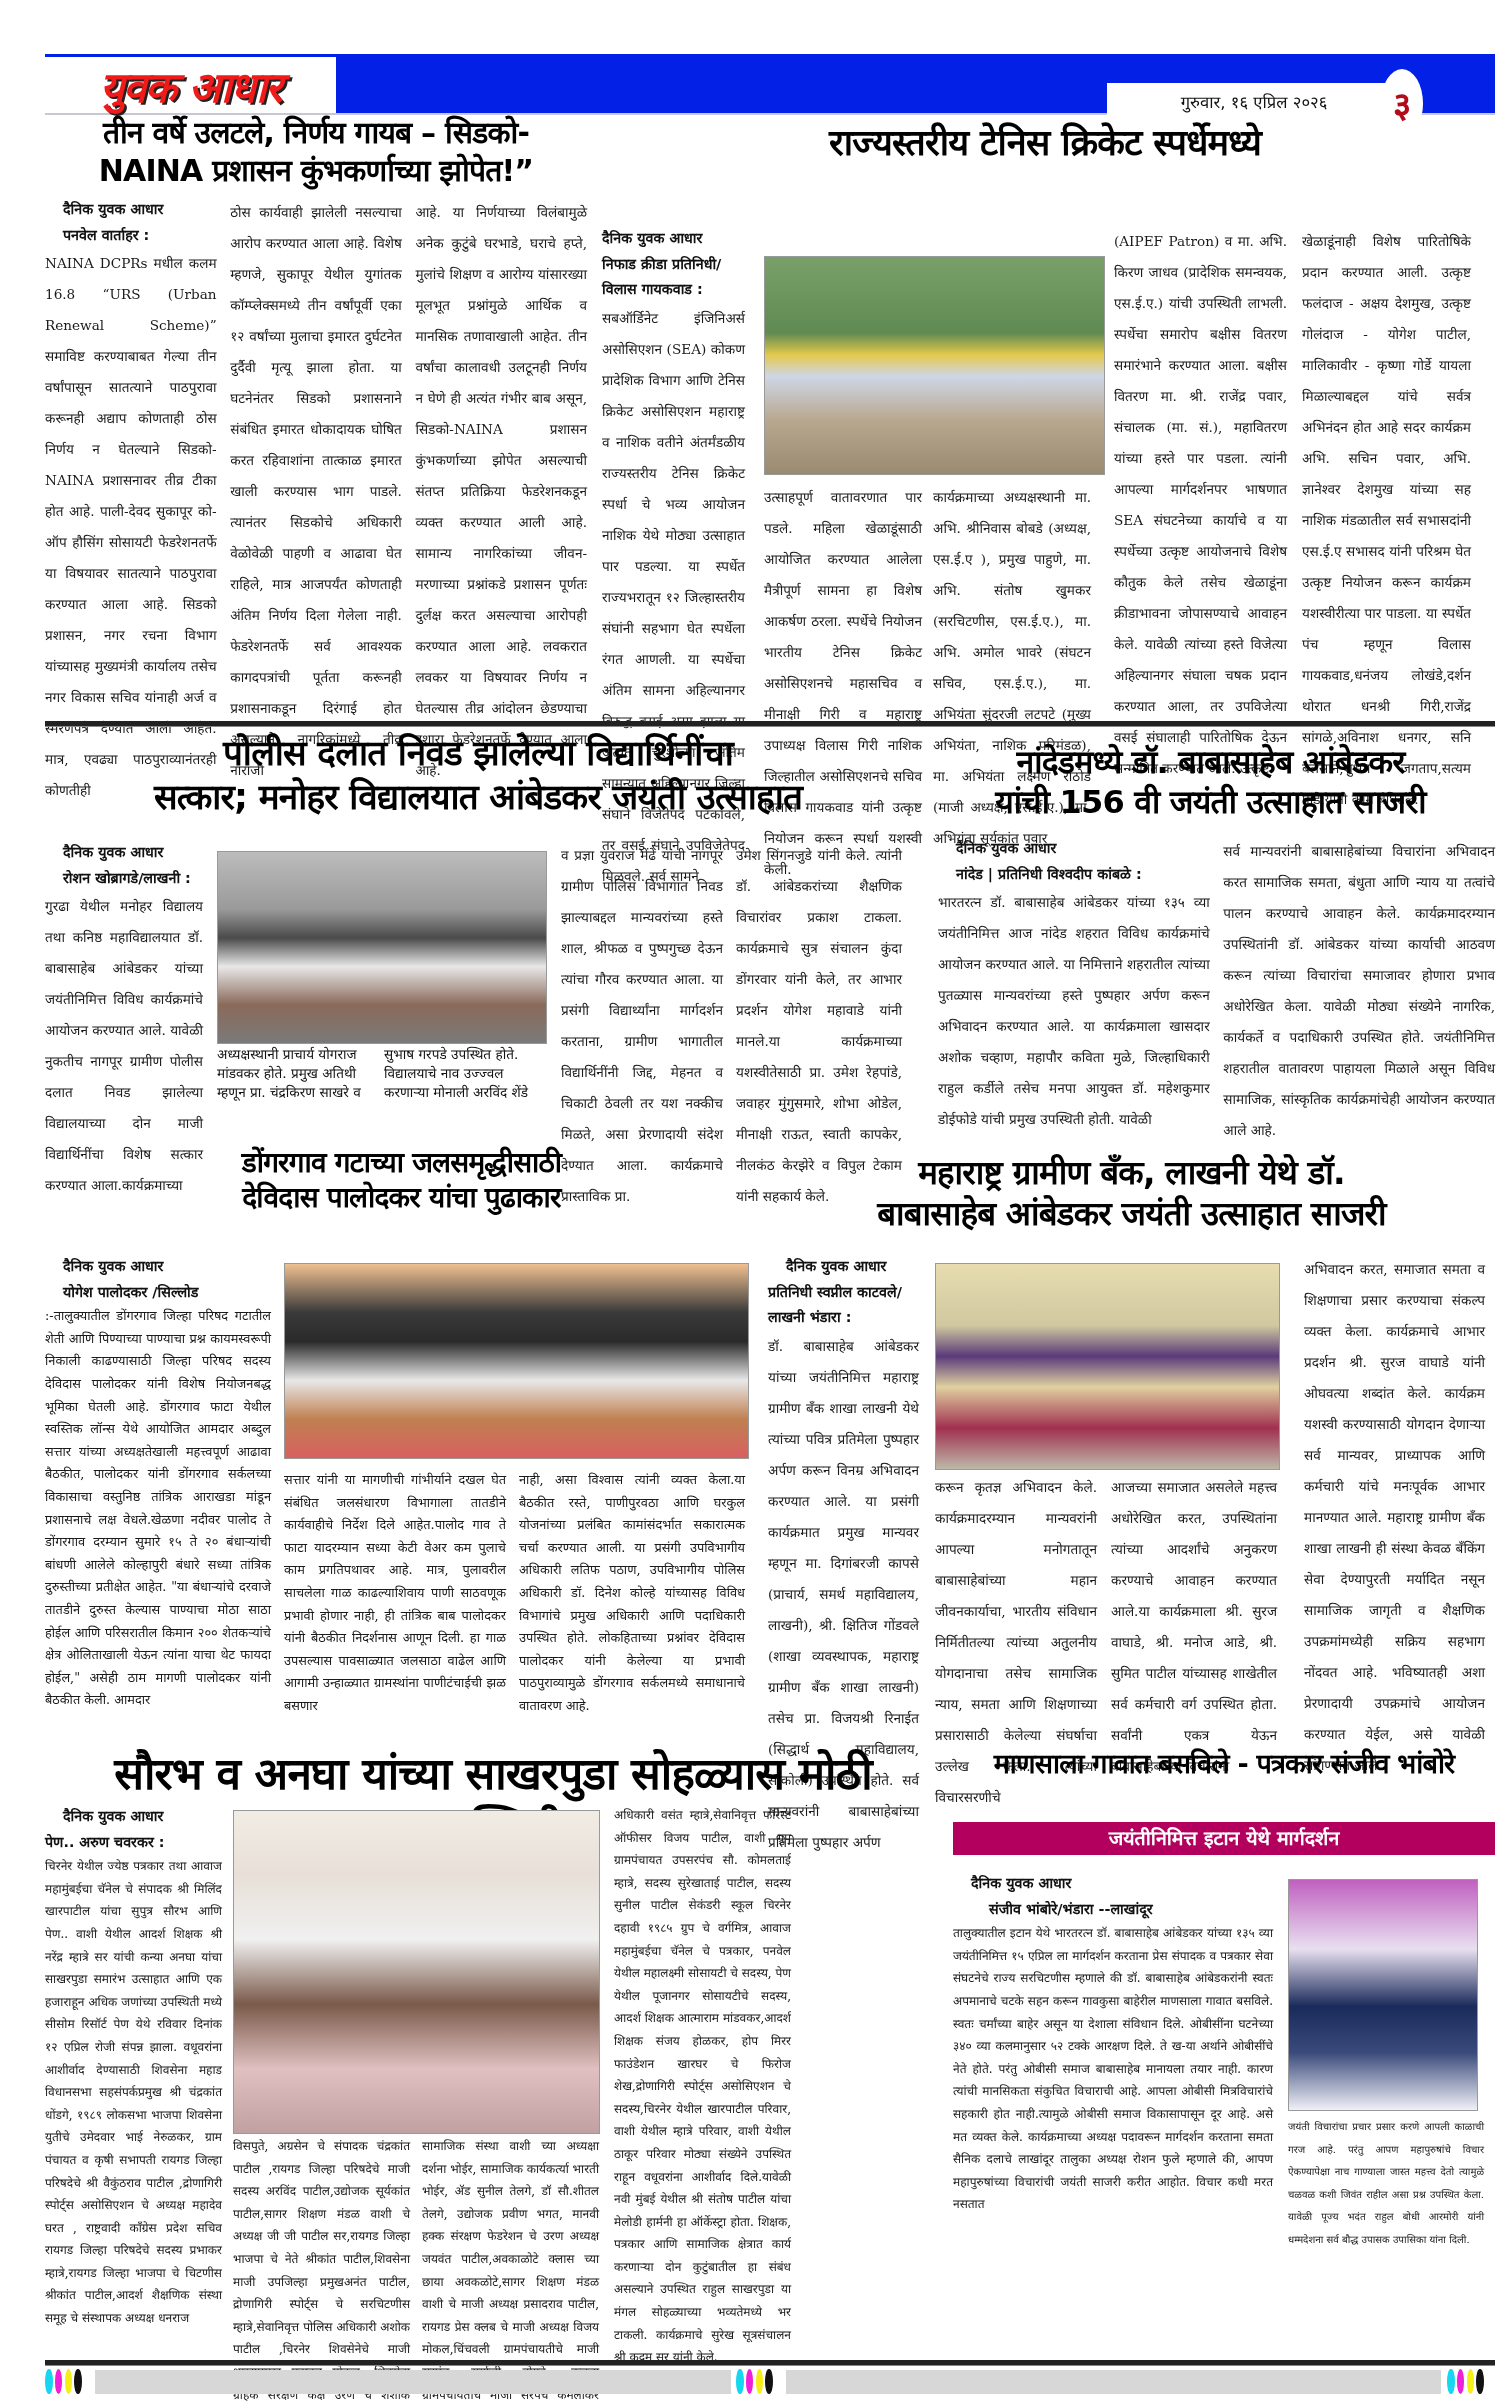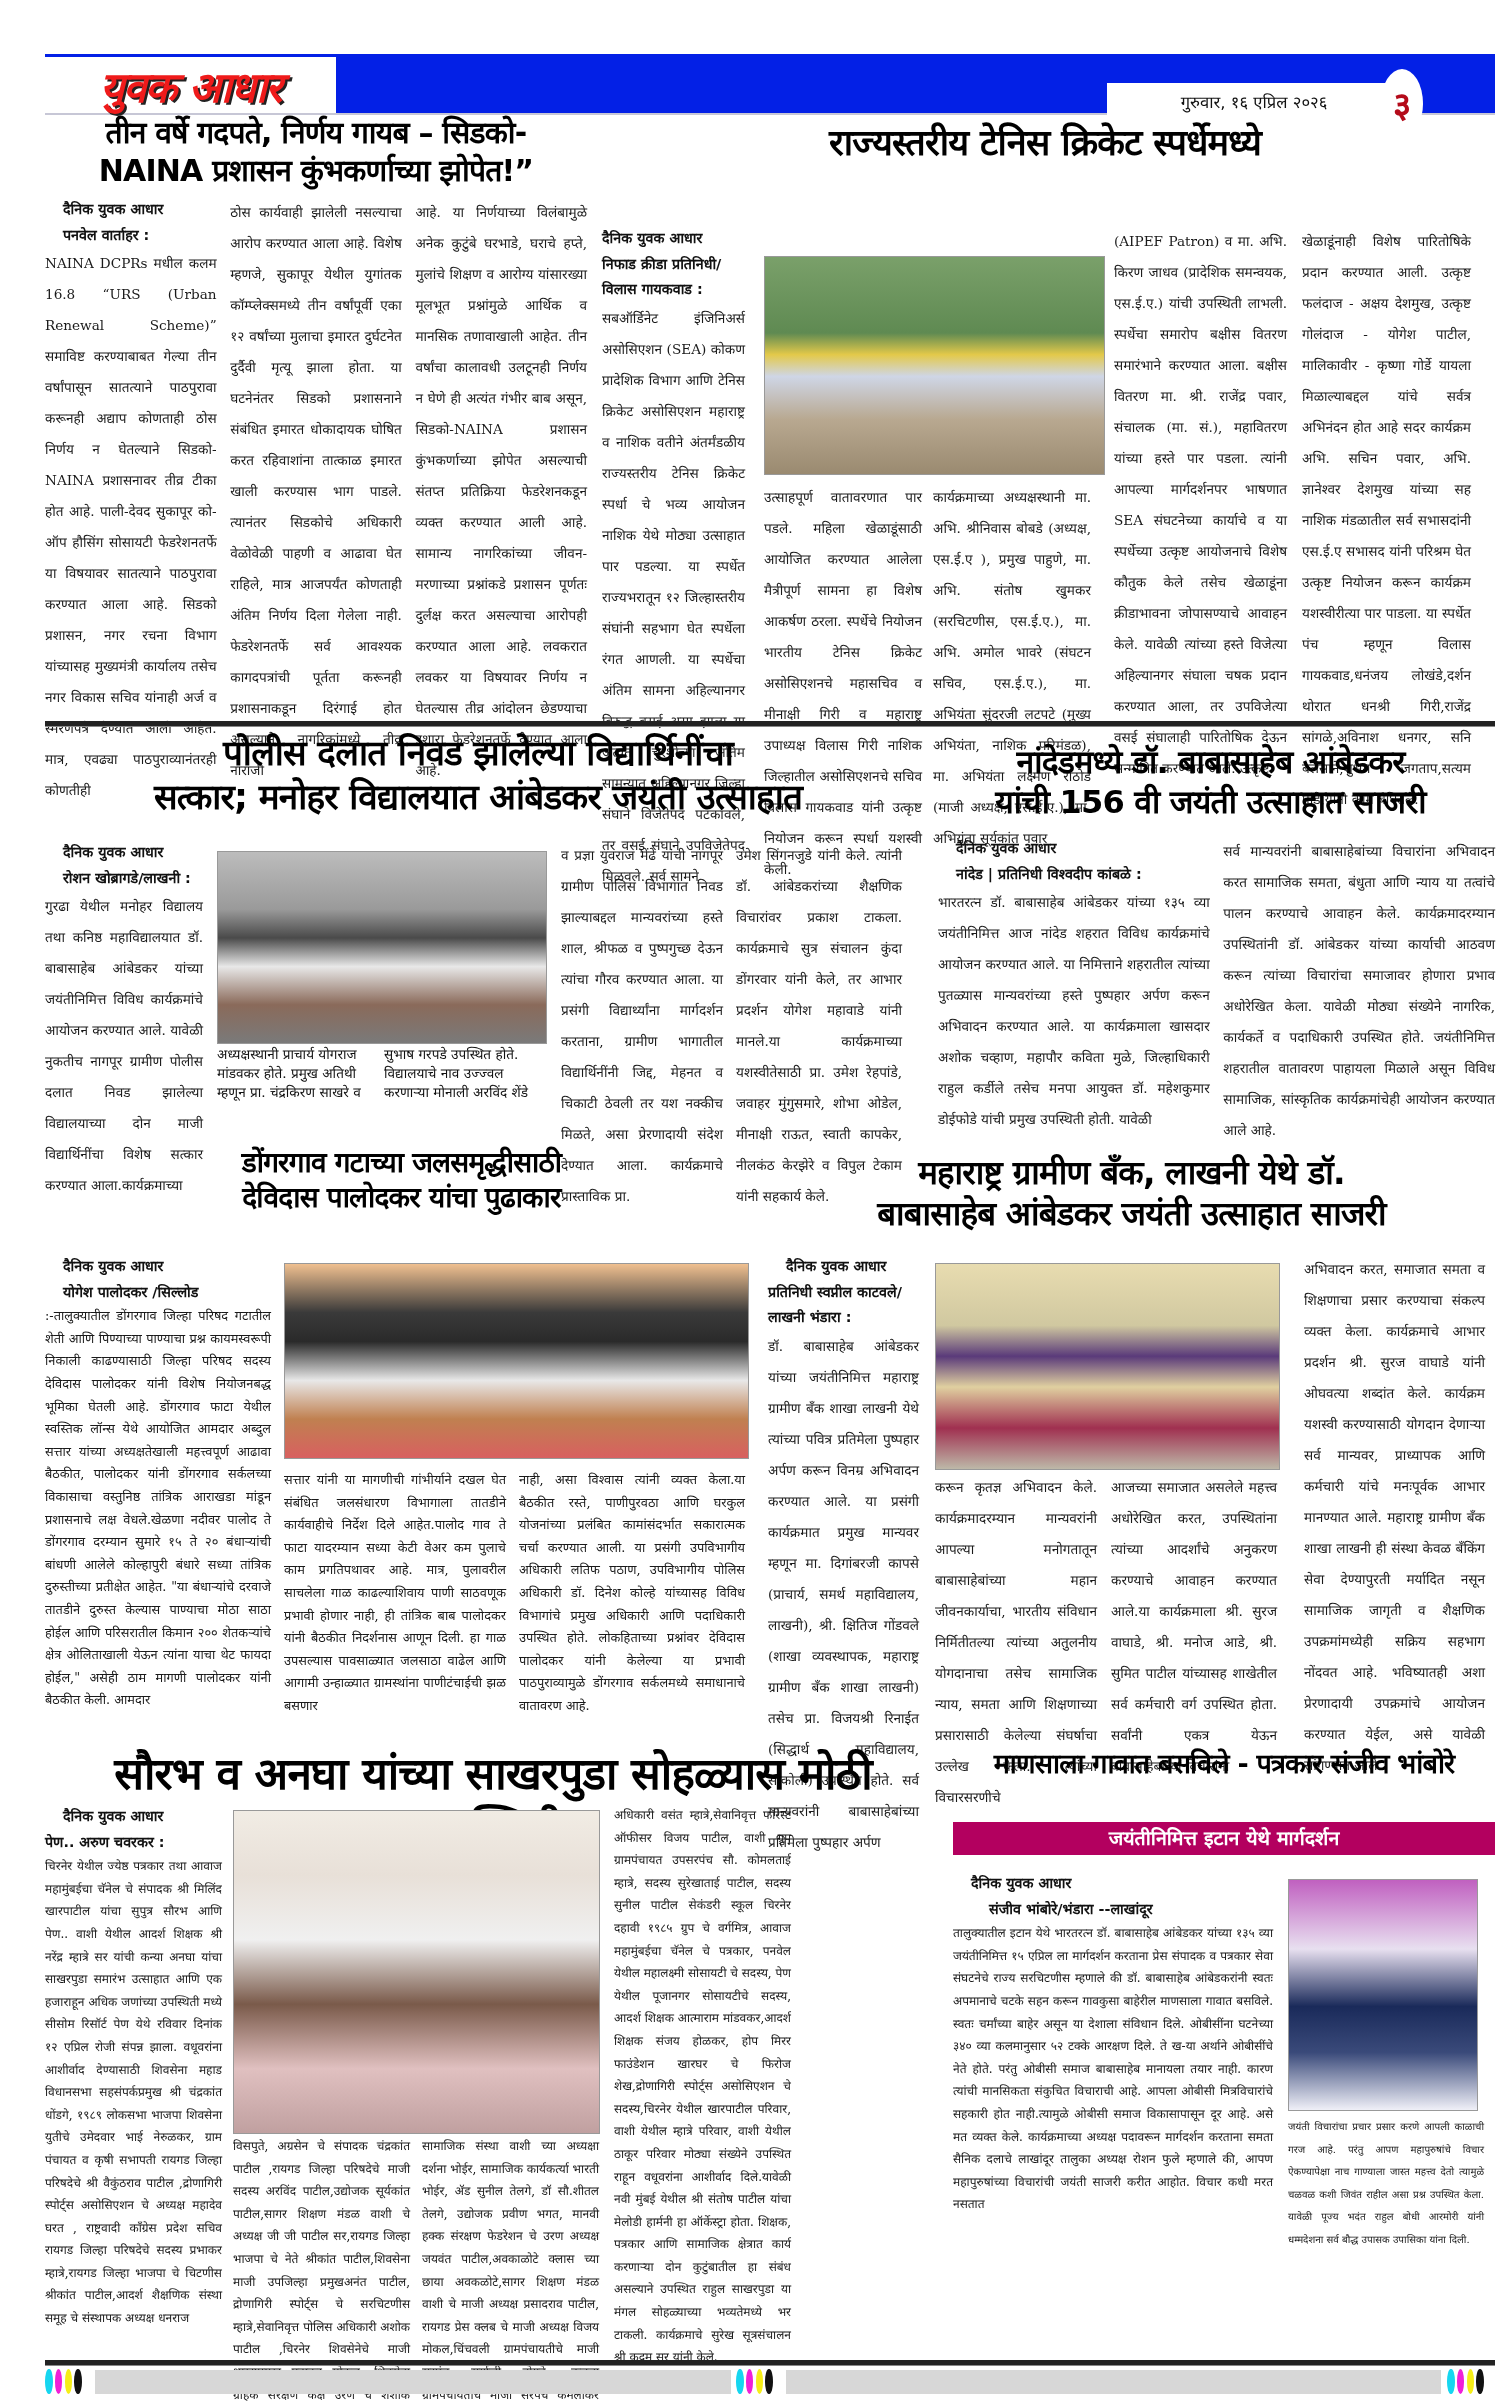--- a/index.html
+++ b/index.html
@@ -28,21 +28,21 @@
 <body>
 
 <div class="abs" id="mast"></div>
 <div class="abs" id="logo">
     <span>युवक आधार</span>
   </div>
 <div class="abs" id="datebox">गुरुवार, १६ एप्रिल २०२६</div>
 <div class="abs" id="pageno">३</div>
 
 <div class="abs hl" style="left:45px;top:114px;width:542px;font-size:30px;">
-  <div>तीन वर्षे गदपते, निर्णय गायब – सिडको-</div>
+  <div>तीन वर्षे उलटले, निर्णय गायब – सिडको-</div>
   <div>NAINA प्रशासन कुंभकर्णाच्या झोपेत!”</div>
 </div>
 <div class="abs" style="left:45px;top:197px;width:542px;">
   <div class="cols">
     <div>
       <div class="byline" style="text-indent:18px">दैनिक युवक आधार</div>
       <div class="byline" style="text-indent:18px">पनवेल वार्ताहर :</div>
       <div class="body">NAINA DCPRs मधील कलम 16.8 “URS (Urban Renewal Scheme)” समाविष्ट करण्याबाबत गेल्या तीन वर्षांपासून सातत्याने पाठपुरावा करूनही अद्याप कोणताही ठोस निर्णय न घेतल्याने सिडको-NAINA प्रशासनावर तीव्र टीका होत आहे. पाली-देवद सुकापूर को-ऑप हौसिंग सोसायटी फेडरेशनतर्फे या विषयावर सातत्याने पाठपुरावा करण्यात आला आहे. सिडको प्रशासन, नगर रचना विभाग यांच्यासह मुख्यमंत्री कार्यालय तसेच नगर विकास सचिव यांनाही अर्ज व स्मरणपत्रे देण्यात आली आहेत. मात्र, एवढ्या पाठपुराव्यानंतरही कोणतीही</div>
     </div>
     <div class="body">ठोस कार्यवाही झालेली नसल्याचा आरोप करण्यात आला आहे. विशेष म्हणजे, सुकापूर येथील युगांतक कॉम्प्लेक्समध्ये तीन वर्षांपूर्वी एका १२ वर्षांच्या मुलाचा इमारत दुर्घटनेत दुर्दैवी मृत्यू झाला होता. या घटनेनंतर सिडको प्रशासनाने संबंधित इमारत धोकादायक घोषित करत रहिवाशांना तात्काळ इमारत खाली करण्यास भाग पाडले. त्यानंतर सिडकोचे अधिकारी वेळोवेळी पाहणी व आढावा घेत राहिले, मात्र आजपर्यंत कोणताही अंतिम निर्णय दिला गेलेला नाही. फेडरेशनतर्फे सर्व आवश्यक कागदपत्रांची पूर्तता करूनही प्रशासनाकडून दिरंगाई होत असल्याने नागरिकांमध्ये तीव्र नाराजी</div>

